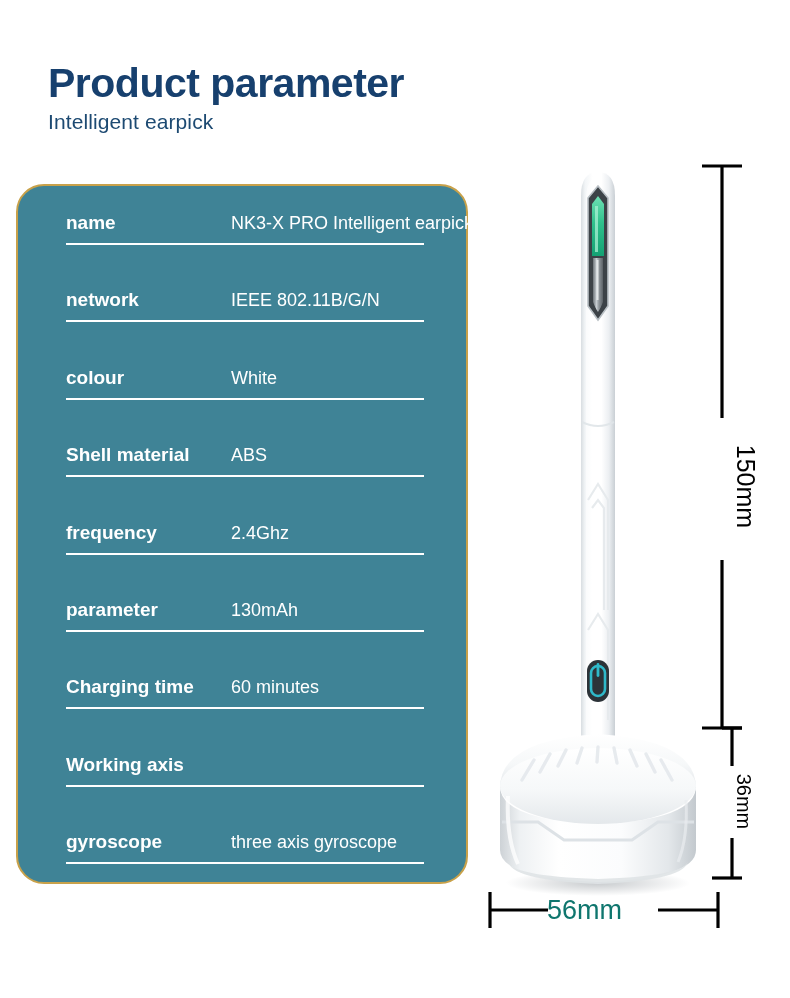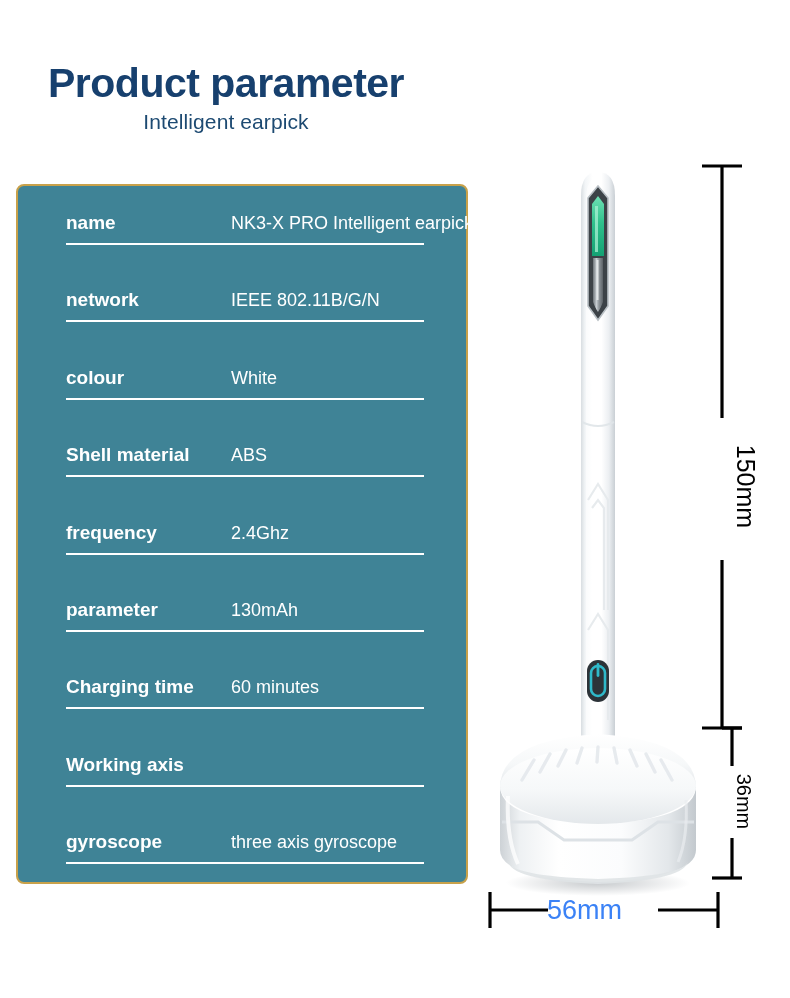--- a/index.html
+++ b/index.html
@@ -11,21 +11,21 @@
   body {
     width: 790px;
     height: 998px;
     position: relative;
     overflow: hidden;
     font-family: "Liberation Sans", "DejaVu Sans", sans-serif;
     -webkit-font-smoothing: antialiased;
   }
 
   
-  #header { position: absolute; left: 48px; top: 62px; text-align: center; }
+  #header { position: absolute; left: 48px; top: 62px; }
   #page-title {
     font-size: 41px;
     font-weight: bold;
     color: #17406e;
     letter-spacing: -0.5px;
     line-height: 1.05;
     white-space: nowrap;
   }
   #page-subtitle {
     margin-top: 5px;
@@ -39,21 +39,21 @@
   
   #spec-card {
     position: absolute;
     left: 16px;
     top: 184px;
     width: 452px;
     height: 700px;
     box-sizing: border-box;
     background: #3f8396;
     border: 2px solid #c8a14a;
-    border-radius: 8px;
+    border-radius: 28px;
     padding: 26px 22px 18px 22px;
   }
   #spec-table {
     width: 100%;
     height: 100%;
     display: flex;
     flex-direction: column;
     justify-content: space-between;
   }
   .spec-row {
@@ -100,21 +100,21 @@
     transform-origin: 50% 50%;
     transform: rotate(90deg);
     font-family: "Liberation Sans", "DejaVu Sans", sans-serif;
   }
   #dim-height-label { left: 700px; top: 472px; width: 90px; text-align: center; }
   #dim-base-height-label { left: 701px; top: 790px; width: 84px; text-align: center; font-size: 20px; }
   #dim-width-label {
     position: absolute;
     left: 547px; top: 895px;
     font-size: 27px;
-    color: #3b82f6;
+    color: #0f766e;
     white-space: nowrap;
   }
   #dim-svg {
     position: absolute;
     left: 470px; top: 150px;
     width: 320px; height: 790px;
     pointer-events: none;
   }
 </style>
 </head>

